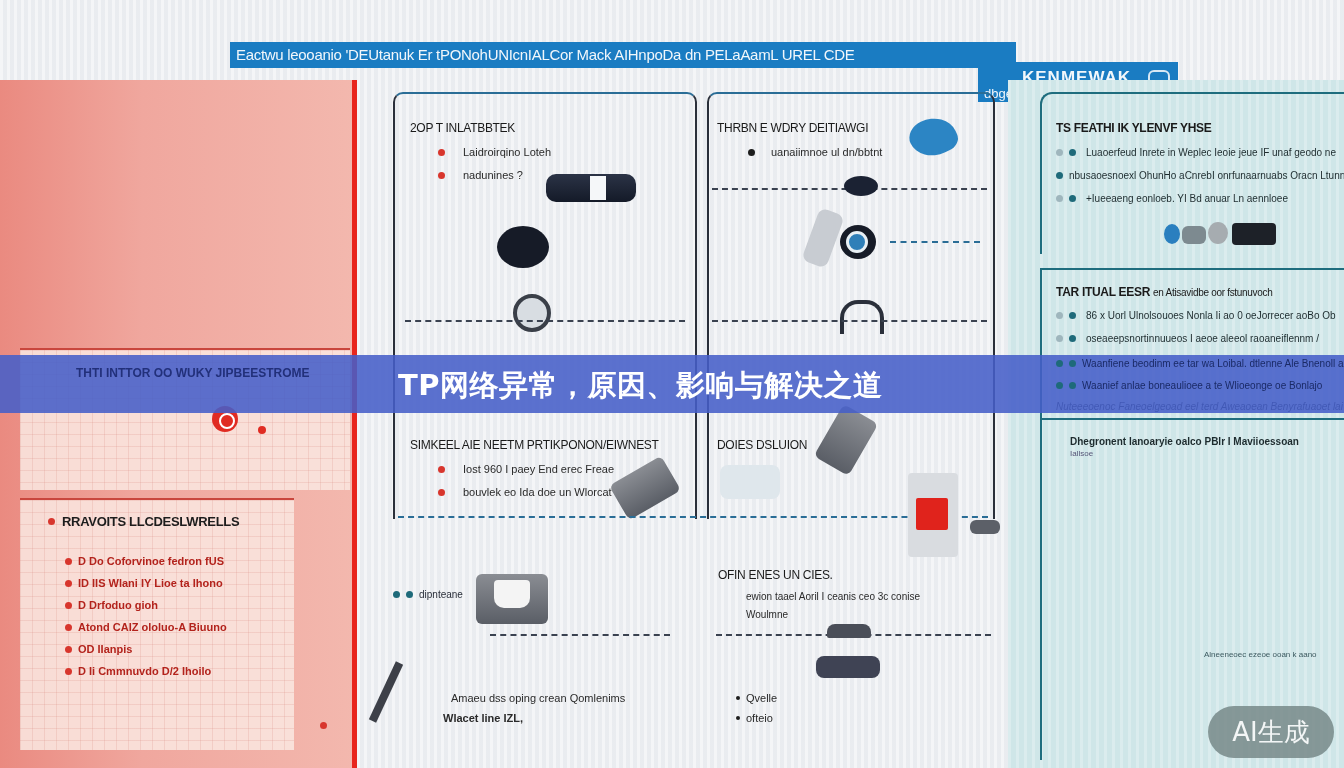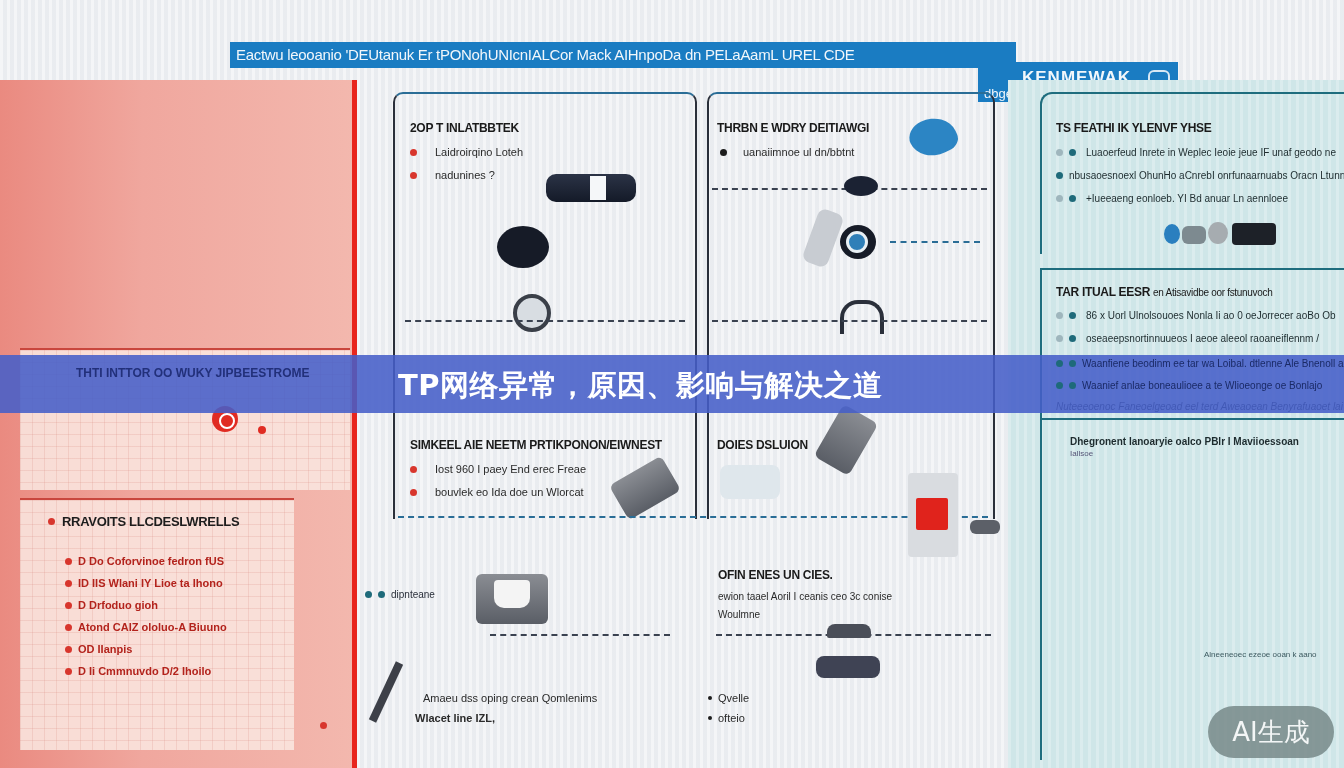--- a/index.html
+++ b/index.html
@@ -47,22 +47,22 @@
   .dot.red { background: #d8362d; }
   .dot.teal { background: #1e6a7a; }
   .dot.dark { background: #1d1d1d; }
   .dot.light { background: #9fb6bd; }
 
   
   .mid-frame {
     position: absolute; border-left: 2px solid #2a2f3a; border-right: 2px solid #2a2f3a;
     border-top: 2px solid #2a6d96; border-radius: 10px 10px 0 0;
   }
-  .mid-title { position: absolute; font-weight: bold; font-size: 12px; color: #1a1a1a; white-space: nowrap; letter-spacing: -0.3px; }
-  .mid-item { position: absolute; font-size: 11px; color: #2a2a2a; white-space: nowrap; display: flex; align-items: center; }
+  .mid-title { position: absolute; font-weight: normal; font-size: 12px; color: #1a1a1a; white-space: nowrap; letter-spacing: -0.3px; }
+  .mid-item { position: absolute; font-size: 11px; color: #2a2a2a; white-space: nowrap; display: flex; align-items: center; margin-left: 28px; }
   .dash { position: absolute; height: 0; border-top: 2px dashed #3a4250; }
   .dash.blue { border-top-color: #2a6d96; }
 
   
   .shape { position: absolute; }
   .cyl { background: linear-gradient(180deg,#2b3346,#141a28); border-radius: 10px; }
   .disc { border-radius: 50%; background: #161b27; }
   .disc-inner { position: absolute; border-radius: 50%; background: #2f7fb8; border: 3px solid #e8f0f5; }
   .grey-block { background: linear-gradient(180deg,#8a8d93,#5a5e66); border-radius: 6px; }
 

